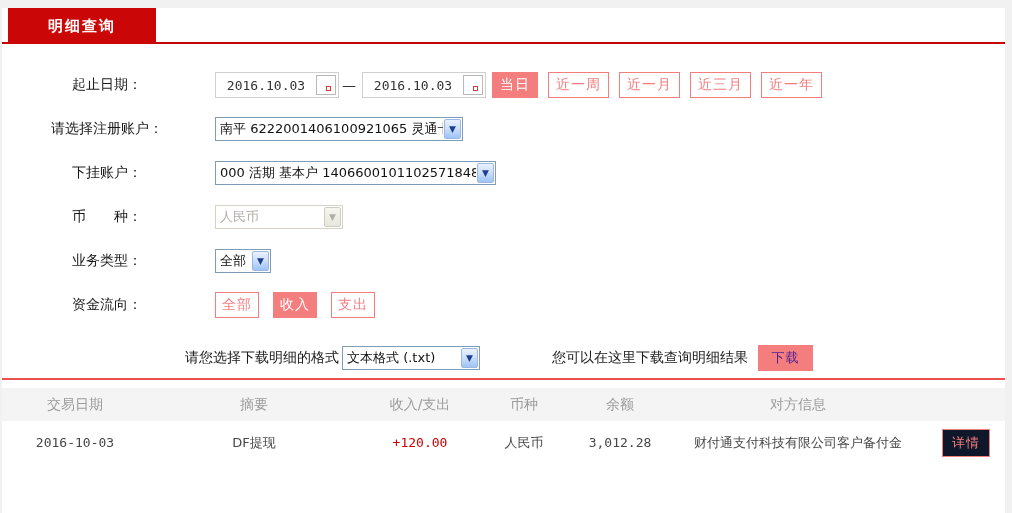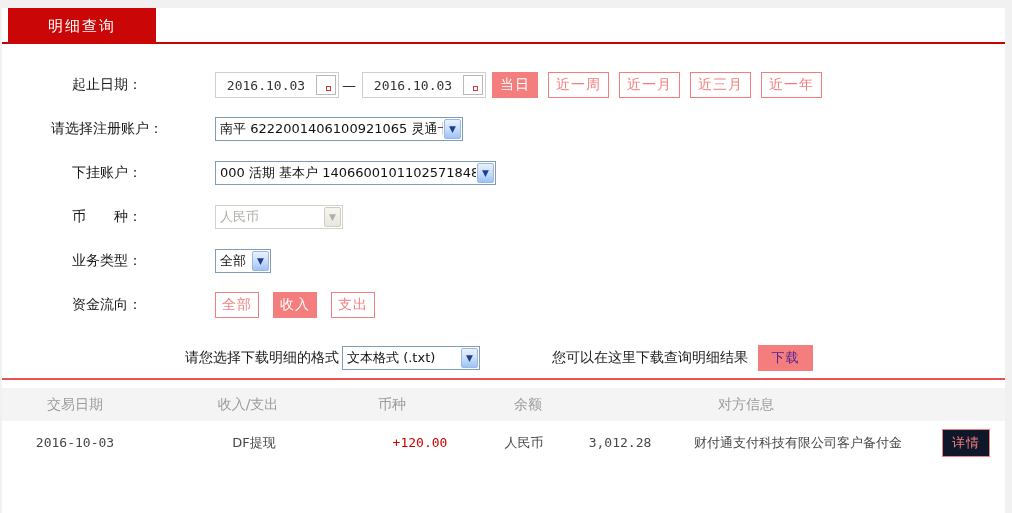--- a/index.html
+++ b/index.html
@@ -1,21 +1,21 @@
 <!DOCTYPE html>
 <html><head>
 <meta charset="utf-8">
 <style>
   * { margin:0; padding:0; box-sizing:border-box; }
   body { width:1012px; height:513px; background:#f1f1f1; font-family:"DejaVu Sans","Liberation Sans",sans-serif; overflow:hidden; }
   .page { position:relative; width:1012px; height:513px; }
   .panel { position:absolute; left:2px; top:8px; width:1003px; height:505px; background:#ffffff; }
 
   
-  .tabbar { position:relative; height:36px; border-bottom:2px solid #c40404; }
+  .tabbar { position:relative; height:36px; border-bottom:2px solid #c40404;font-weight:bold; }
   .tab { position:absolute; left:6px; top:0; width:148px; height:36px; background:#cb0606; color:#fff;
          display:flex; align-items:center; justify-content:center; font-size:15px; letter-spacing:2px; cursor:pointer; }
 
   
   .form { padding-top:28px; font-size:14px; color:#222; }
   .row { display:flex; align-items:center; margin-bottom:18px; min-height:26px; }
   .row-label { width:210px; text-align:center; white-space:pre; color:#1a1a1a; }
   .lbl-dis { color:#1a1a1a; }
 
   .date-input { width:124px; height:26px; border:1px solid #cfcfcf; background:#fff; display:flex; align-items:center; margin-left:3px; }
@@ -63,21 +63,21 @@
 
   
   .dl-row { display:flex; align-items:center; margin-top:27px; padding-left:183px; font-size:14px; color:#1a1a1a; }
   .dl-hint { margin-left:72px; }
   .dl-btn { width:55px; height:26px; margin-left:10px; background:#f47e7e; color:#4c1d95; border:none;
             font-size:13px; display:flex; align-items:center; justify-content:center; cursor:pointer; letter-spacing:1px; }
 
   
   .tbl-sep { height:2px; background:#ea5151; margin-top:7px; }
   .tbl-header { margin-top:8px; height:33px; background:#f4f4f4; display:flex; align-items:center;
-                color:#9b9b9b; font-size:14px;gap:40px; }
+                color:#9b9b9b; font-size:14px; }
   .tbl-row { height:43px; background:#fff; display:flex; align-items:center; color:#474747; font-size:13px; }
   .c { text-align:center; flex:0 0 auto; }
   .c1 { width:146px; } .c2 { width:212px; } .c3 { width:120px; } .c4 { width:88px; }
   .c5 { width:104px; } .c6 { width:252px; }
   .c7 { flex:1; display:flex; justify-content:flex-end; padding-right:15px; }
   .mono { font-family:"DejaVu Sans Mono","Liberation Mono",monospace; }
   .amount-in { color:#cc0000; }
   .detail-btn { width:48px; height:28px; background:#0f172a; border:1px solid #f47e7e; color:#f47e7e;
                 font-size:13px; display:flex; align-items:center; justify-content:center; cursor:pointer; letter-spacing:1px; }
 </style>
@@ -169,20 +169,21 @@
         </div>
         <span class="dl-hint">您可以在这里下载查询明细结果</span>
         <button class="dl-btn">下载</button>
       </div>
     </div>
 
     <div class="tbl-sep"></div>
 
     <div class="tbl-header">
       <span class="c c1">交易日期</span>
+      <span class="c c2">摘要</span>
       <span class="c c3">收入/支出</span>
       <span class="c c4">币种</span>
       <span class="c c5">余额</span>
       <span class="c c6">对方信息</span>
       <span class="c7"></span>
     </div>
 
     <div class="tbl-row">
       <span class="c c1 mono">2016-10-03</span>
       <span class="c c2">DF提现</span>

